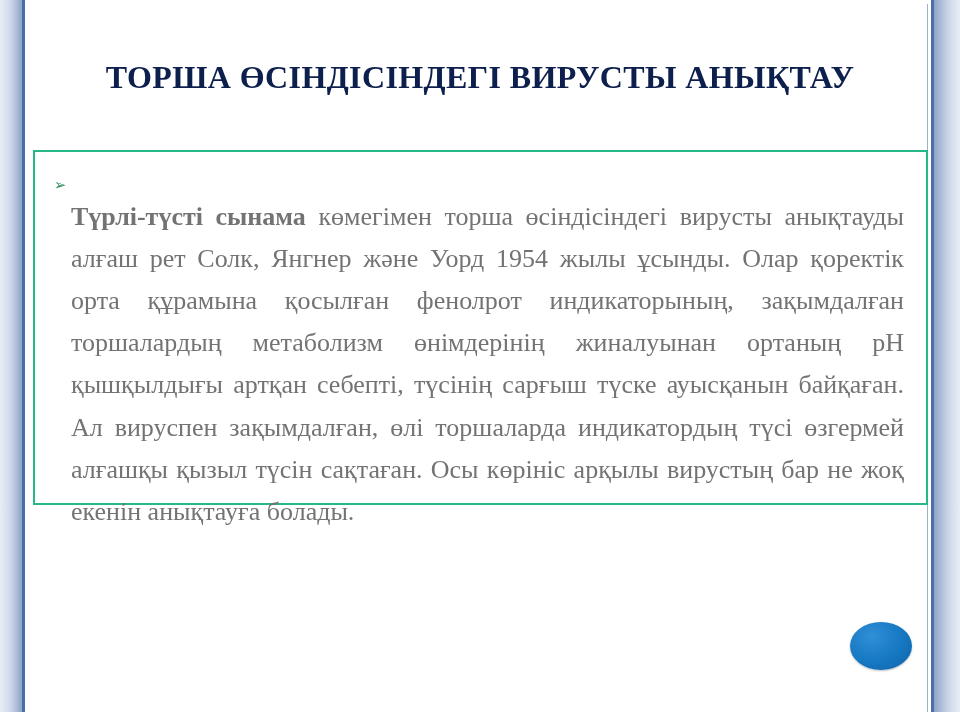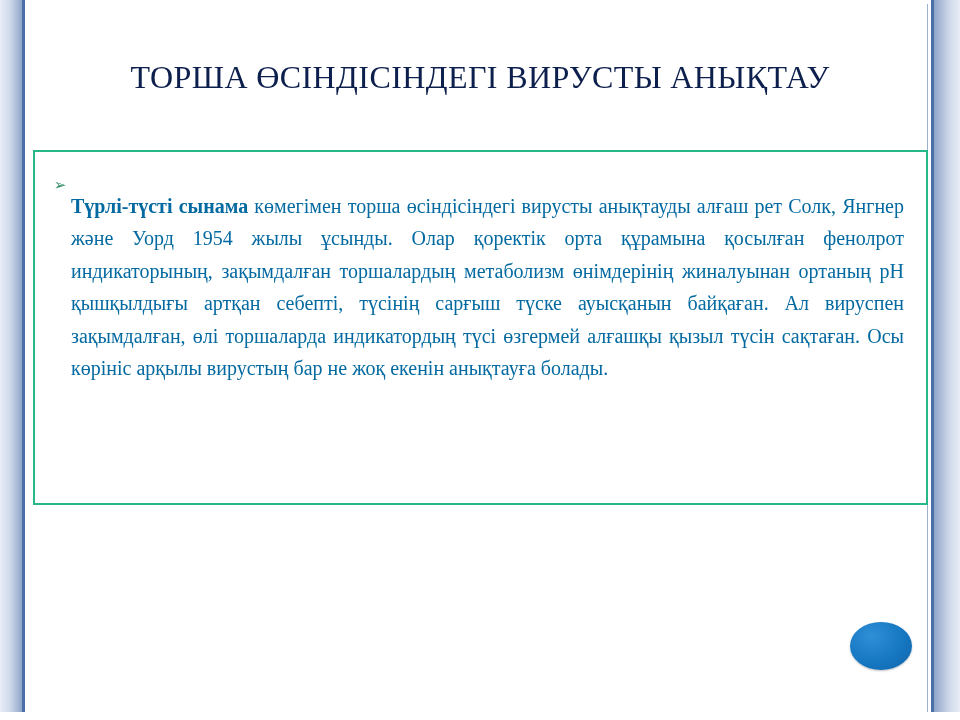--- a/index.html
+++ b/index.html
@@ -63,21 +63,21 @@
   }
 
   
   .title {
     position: absolute;
     left: 48px;
     right: 48px;
     top: 36px;
     text-align: center;
     font-family: "Liberation Serif", serif;
-    font-weight: normal;
+    font-weight: bold;
     font-size: 32px;
     line-height: 1.28;
     color: #0d1f4c;
     letter-spacing: 0.4px;
     font-variant: small-caps;
   }
 
   
   .content-box {
     position: absolute;
@@ -99,23 +99,23 @@
     width: 22px;
     padding-top: 8px;
     color: #2b8a5e;
     font-size: 15px;
     line-height: 1;
     text-align: center;
   }
   .paragraph {
     flex: 1 1 auto;
     font-family: "Liberation Serif", serif;
-    font-size: 20px;
+    font-size: 26px;
     line-height: 1.62;
-    color: #0369a1;
+    color: #737373;
     text-align: justify;
     text-justify: inter-word;
     hyphens: none;
   }
   .paragraph b {
     font-weight: bold;
   }
 
   
   .circle-btn {

